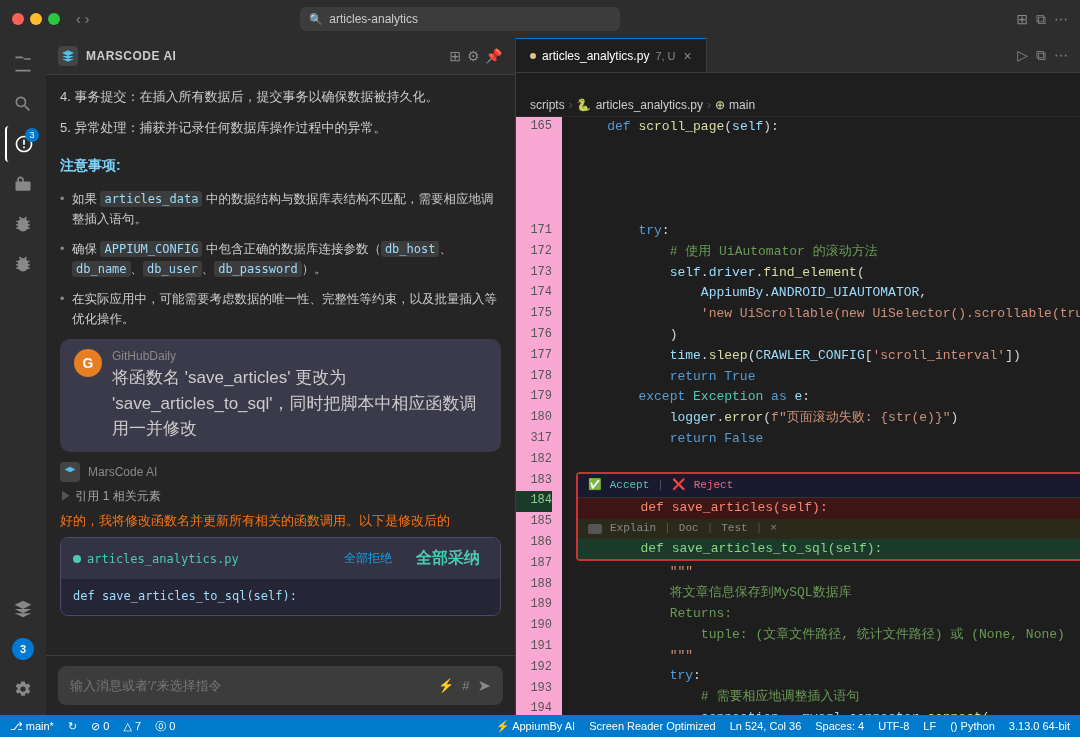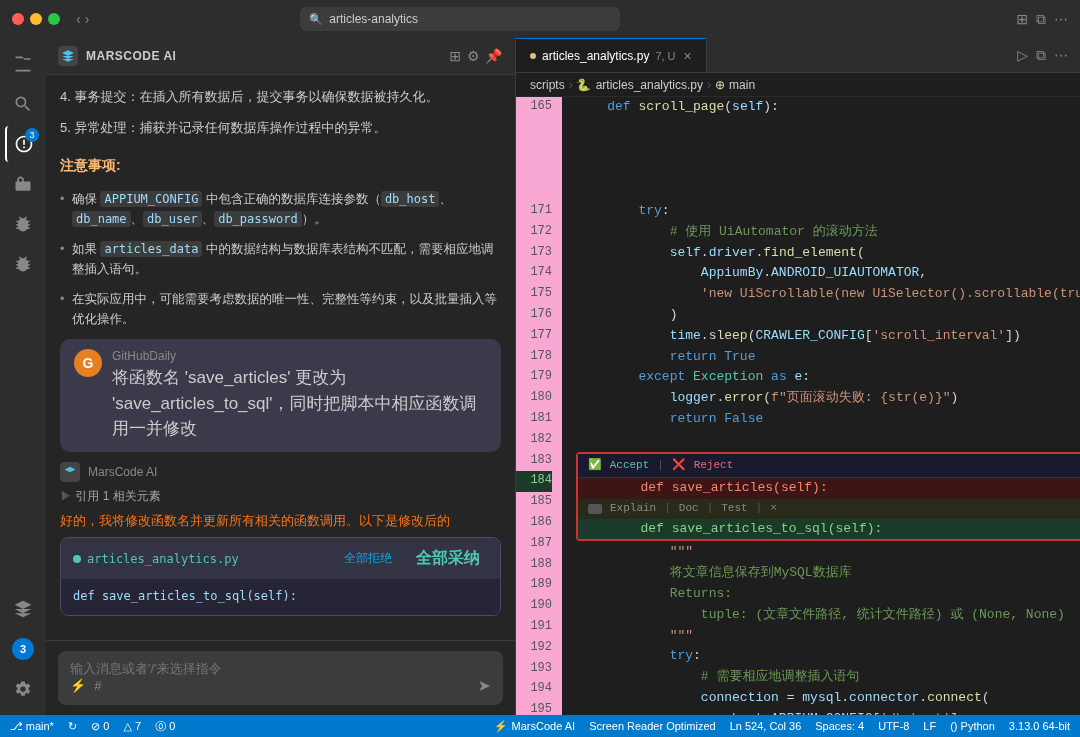--- a/index.html
+++ b/index.html
@@ -139,21 +139,21 @@
     .chat-text {
       font-size: 13px;
       color: #ccc;
       line-height: 1.6;
     }
     .highlight { background: #3c3c3c; padding: 1px 4px; border-radius: 3px; font-family: monospace; font-size: 12px; color: #9cdcfe; }
 
     .section-title {
       font-size: 14px;
       font-weight: 700;
-      color: #fdba74;
+      color: #7dd3fc;
       margin: 8px 0 4px;
     }
 
     .bullet-item {
       font-size: 12.5px;
       color: #ccc;
       line-height: 1.6;
       padding-left: 12px;
       position: relative;
     }
@@ -260,21 +260,22 @@
     .input-area {
       padding: 10px 12px;
       border-top: 1px solid #3c3c3c;
       flex-shrink: 0;
     }
     .input-box {
       background: #3c3c3c;
       border-radius: 8px;
       padding: 10px 12px;
       display: flex;
-      flex-direction: column;
+      flex-direction: row;
+      gap: 8px;
     }
     .input-field {
       background: transparent;
       border: none;
       outline: none;
       color: #ccc;
       font-size: 13px;
       width: 100%;
     }
     .input-bottom {
@@ -347,20 +348,21 @@
       height: 24px;
       background: #1e1e1e;
       display: flex;
       align-items: center;
       padding: 0 14px;
       gap: 4px;
       font-size: 12px;
       color: #888;
       border-bottom: 1px solid #2a2a2a;
       flex-shrink: 0;
+      margin-top: 20px;
     }
     .breadcrumb-sep { color: #555; }
     .breadcrumb-item { color: #ccc; cursor: pointer; }
 
     
     .code-editor {
       flex: 1;
       overflow-y: auto;
       overflow-x: hidden;
       font-family: 'Consolas', 'Courier New', monospace;
@@ -527,24 +529,24 @@
       <div class="chat-text">
         <span>4. 事务提交：在插入所有数据后，提交事务以确保数据被持久化。</span>
       </div>
       <div class="chat-text">
         <span>5. 异常处理：捕获并记录任何数据库操作过程中的异常。</span>
       </div>
 
       <div class="section-title">注意事项:</div>
 
       <div class="bullet-item">
+        <span>如果 <span class="highlight">articles_data</span> 中的数据结构与数据库表结构不匹配，需要相应地调整插入语句。</span>
+      </div>
+      <div class="bullet-item">
         <span>确保 <span class="highlight">APPIUM_CONFIG</span> 中包含正确的数据库连接参数（<span class="highlight">db_host</span>、<span class="highlight">db_name</span>、<span class="highlight">db_user</span>、<span class="highlight">db_password</span>）。</span>
-      </div>
-      <div class="bullet-item">
-        <span>如果 <span class="highlight">articles_data</span> 中的数据结构与数据库表结构不匹配，需要相应地调整插入语句。</span>
       </div>
       <div class="bullet-item">
         <span>在实际应用中，可能需要考虑数据的唯一性、完整性等约束，以及批量插入等优化操作。</span>
       </div>
 
 
       <div class="user-message">
         <div class="user-avatar">G</div>
         <div>
           <div class="user-name">GitHubDaily</div>
@@ -636,21 +638,21 @@
           <span class="line-number">171</span>
           <span class="line-number">172</span>
           <span class="line-number">173</span>
           <span class="line-number">174</span>
           <span class="line-number">175</span>
           <span class="line-number">176</span>
           <span class="line-number">177</span>
           <span class="line-number">178</span>
           <span class="line-number">179</span>
           <span class="line-number">180</span>
-          <span class="line-number">181</span>
+          <span class="line-number">317</span>
           <span class="line-number">182</span>
           <span class="line-number">183</span>
           <span class="line-number" style="background:#1a3a2a;color:#89d185;">184</span>
           <span class="line-number">185</span>
           <span class="line-number">186</span>
           <span class="line-number">187</span>
           <span class="line-number">188</span>
           <span class="line-number">189</span>
           <span class="line-number">190</span>
           <span class="line-number">191</span>
@@ -803,21 +805,21 @@
   <span class="status-item">
     <span>⎇</span>
     <span>main*</span>
   </span>
   <span class="status-item">↻</span>
   <span class="status-item">⊘ 0</span>
   <span class="status-item">△ 7</span>
   <span class="status-item">⓪ 0</span>
 
   <div class="status-bar-right">
-    <span class="status-item">⚡ MarsCode AI</span>
+    <span class="status-item">⚡ AppiumBy AI</span>
     <span class="status-item">Screen Reader Optimized</span>
     <span class="status-item">Ln 524, Col 36</span>
     <span class="status-item">Spaces: 4</span>
     <span class="status-item">UTF-8</span>
     <span class="status-item">LF</span>
     <span class="status-item">() Python</span>
     <span class="status-item">3.13.0 64-bit</span>
   </div>
 </div>
 

